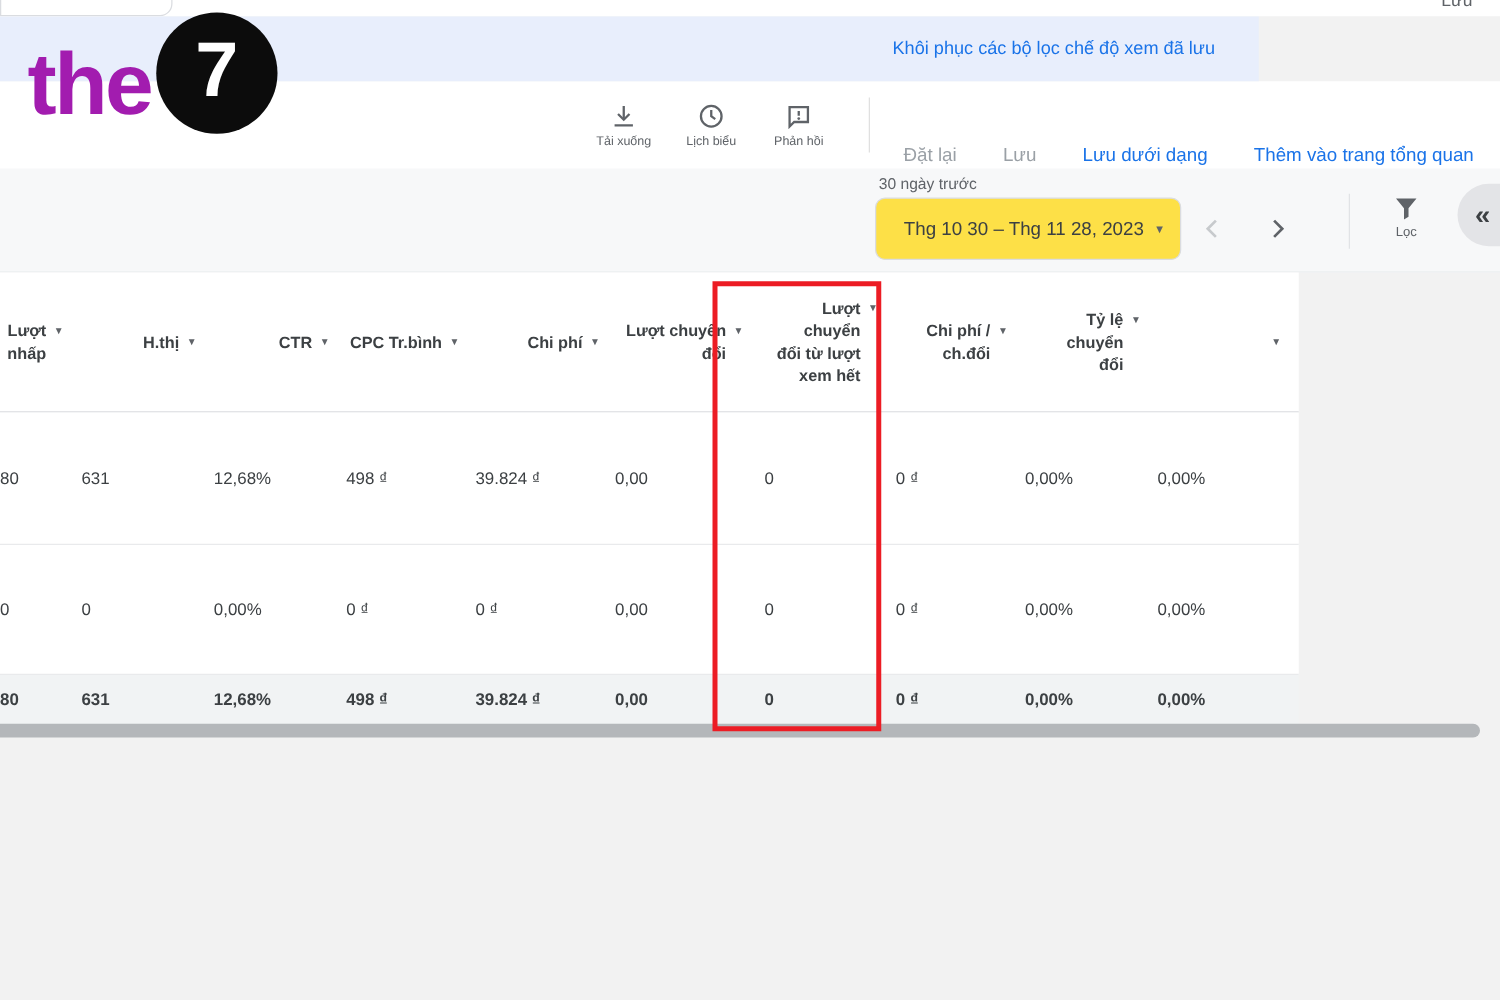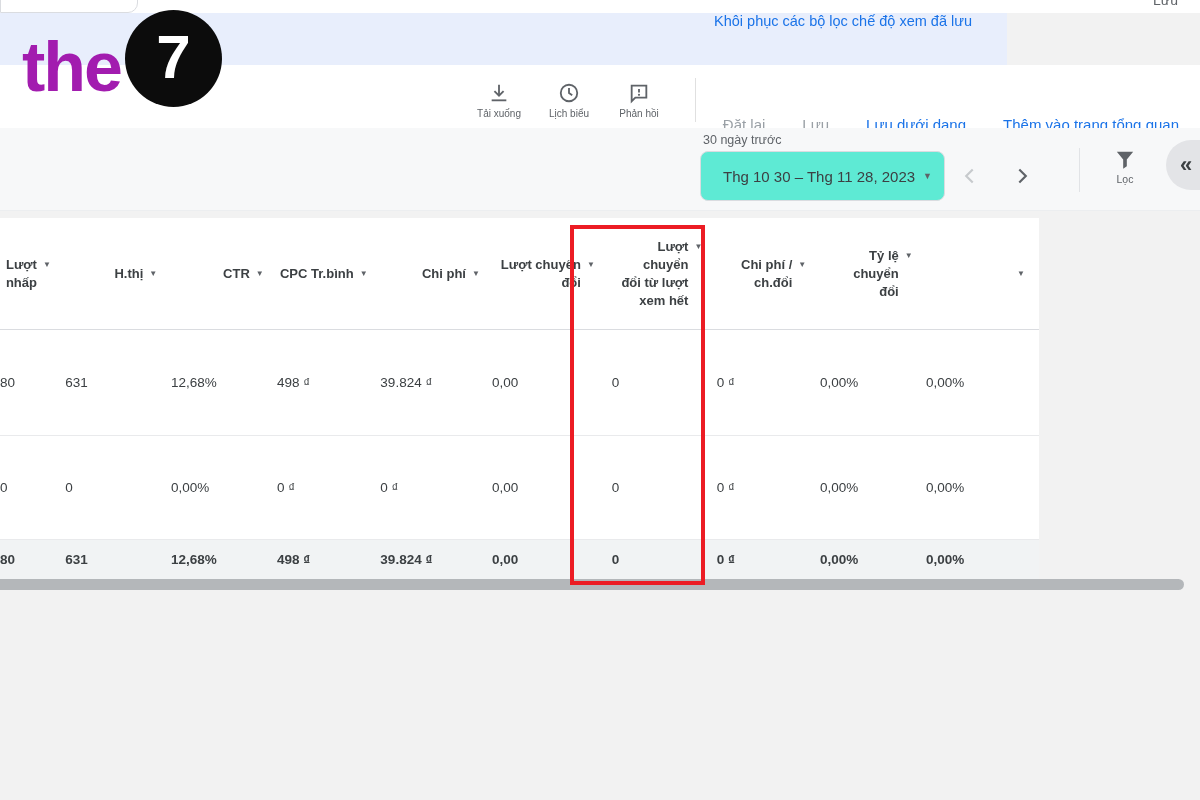--- a/index.html
+++ b/index.html
@@ -21,21 +21,21 @@
     border: 1px solid #dadce0; border-radius: 0 0 10px 0; background: #fff;
   }
   .cut-save {
     position: absolute; right: 22px; top: -8px;
     font-size: 14px; color: #5f6368;
   }
 
   
   .restore-bar {
     position: absolute; left: 0; top: 13px; width: 1007px; height: 52px;
-    background: #e8eefc; display: flex; align-items: flex-start; justify-content: flex-end;
+    background: #e8eefc; display: flex; align-items: center; justify-content: flex-end;
     padding-right: 35px; z-index: 2;
   }
   .restore-link { color: #1a73e8; font-size: 14.5px; cursor: pointer; }
 
   
   .logo { position: absolute; left: 22px; top: 10px; z-index: 10; display: flex; align-items: flex-start; }
   .logo-text {
     font-size: 70px; font-weight: 800; letter-spacing: -2px; color: #a21caf;
     line-height: 1; margin-top: 22px;
   }
@@ -55,27 +55,27 @@
   .act-buttons {
     position: absolute; right: 21px; top: 0; height: 70px;
     display: flex; align-items: center; gap: 37px; font-size: 15px; margin-top: 24px;
   }
   .act-btn { white-space: nowrap; cursor: pointer; }
   .act-btn.disabled { color: #9aa0a6; cursor: default; }
   .act-btn.primary { color: #1a73e8; }
 
   
   .filter-bar {
-    position: absolute; left: 0; top: 128px; width: 1200px; height: 83px;
+    position: absolute; left: 0; top: 135px; width: 1200px; height: 83px;
     background: #f7f8f9; border-bottom: 1px solid #eceef0; text-align: center;
   }
   .range-label { position: absolute; left: 703px; top: 5px; font-size: 12.5px; color: #5f6368; }
   .date-select {
     position: absolute; left: 700px; top: 23px; width: 245px; height: 50px;
-    background: #5eead4; border: 1px solid #dadce0; border-radius: 8px;
+    background: #fde047; border: 1px solid #dadce0; border-radius: 8px;
     display: flex; align-items: center; padding: 0 18px 0 22px; cursor: pointer;
   }
   .date-text { font-size: 15px; color: #3c4043; flex: 1; white-space: nowrap; }
   .caret { font-size: 9px; color: #5f6368; margin-left: 8px; }
   .chev { position: absolute; top: 30px; width: 36px; height: 36px; display: flex; align-items: center; justify-content: center; cursor: pointer; }
   .chev-prev { left: 952px; }
   .chev-next { left: 1004px; }
   .filter-divider { position: absolute; left: 1079px; top: 20px; height: 44px; width: 1px; background: #e1e3e6; }
   .filter-btn { position: absolute; left: 1104px; top: 22px; width: 42px; display: flex; flex-direction: column; align-items: center; gap: 3px; cursor: pointer; }
   .filter-btn .tool-label { font-size: 10.5px; }

